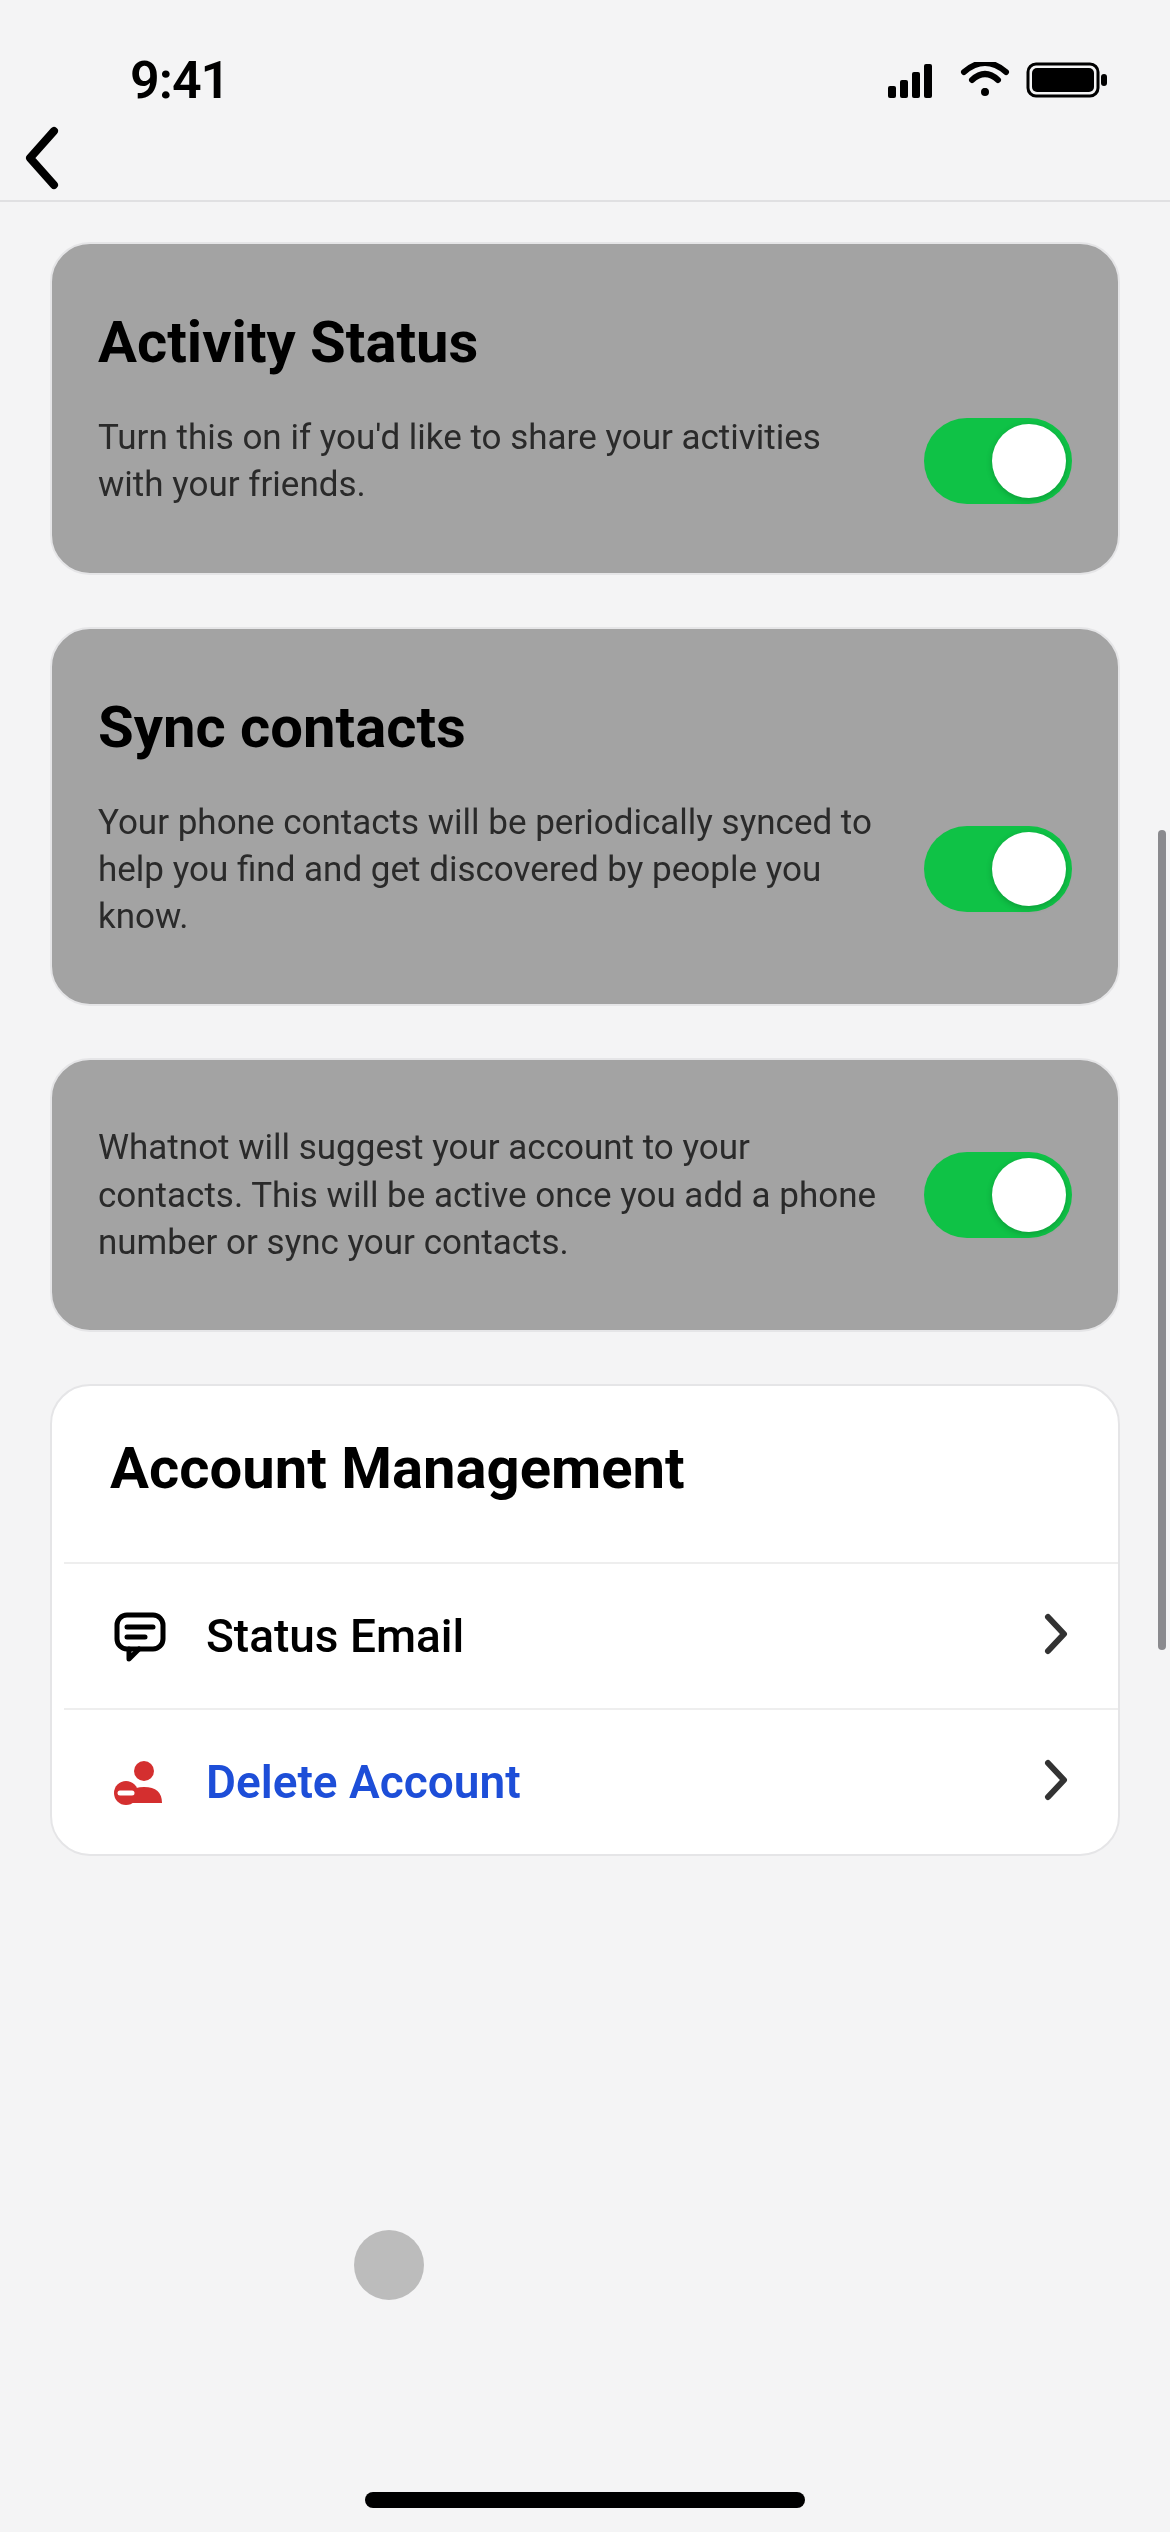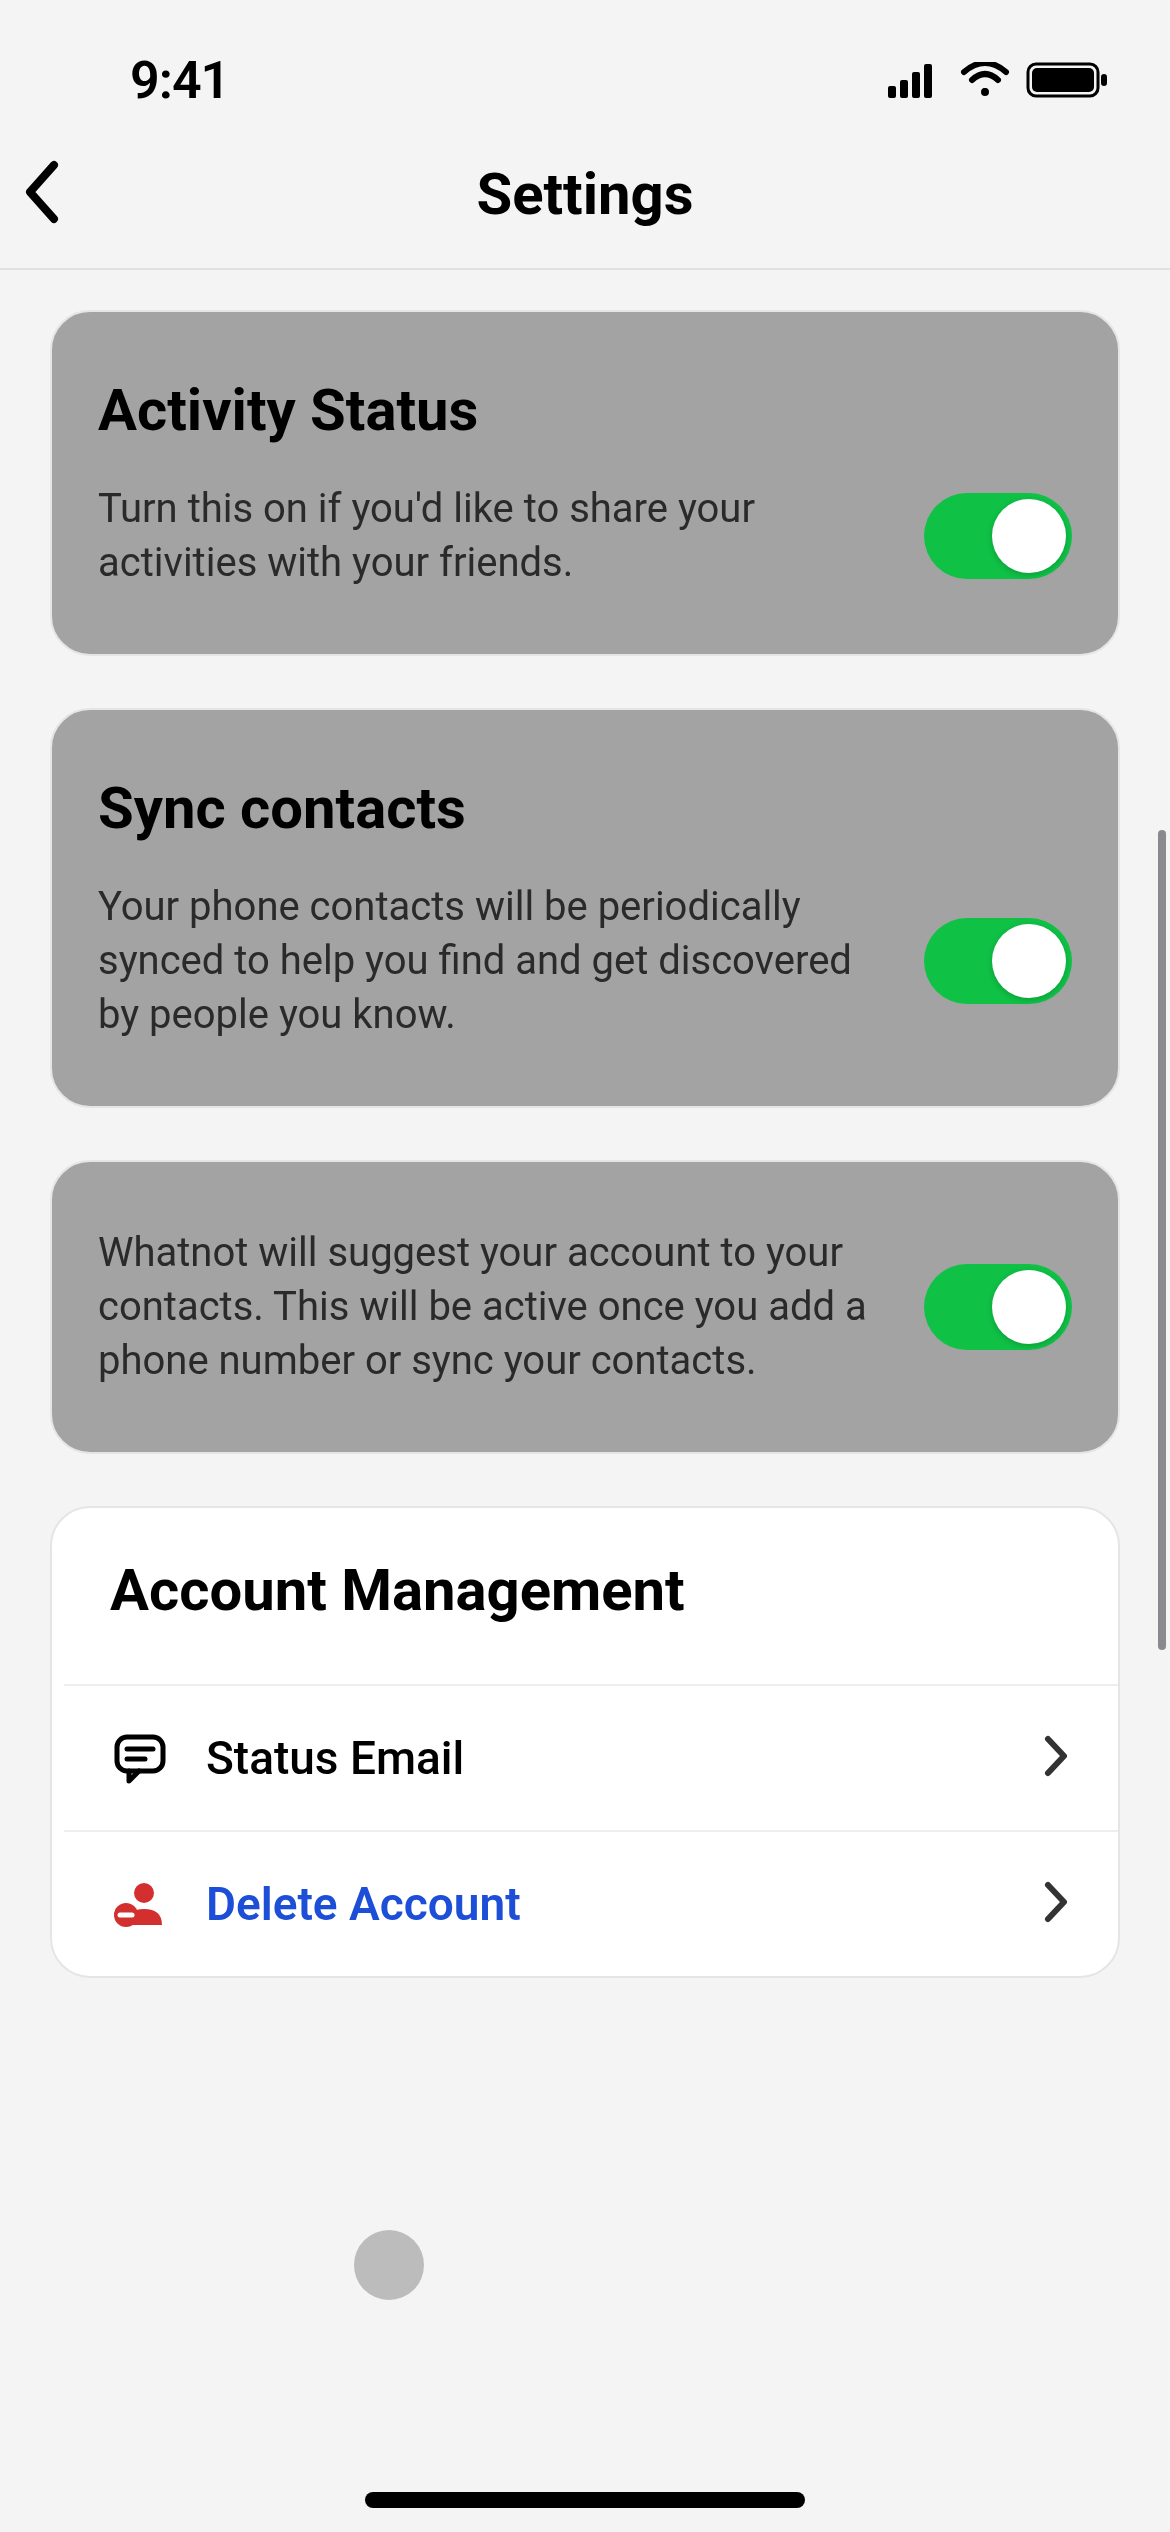--- a/index.html
+++ b/index.html
@@ -65,21 +65,21 @@
       margin-bottom: 38px;
       color: #000;
     }
     .card-row {
       display: flex;
       justify-content: space-between;
       align-items: center;
       gap: 40px;
     }
     .card-desc {
-      font-size: 40px;
+      font-size: 35px;
       line-height: 1.35;
       color: #2a2a2a;
       flex: 1;
     }
     .toggle {
       width: 148px;
       height: 86px;
       background: #0fc246;
       border-radius: 50px;
       position: relative;
@@ -193,21 +193,20 @@
     </svg>
   </div>
 </div>
 
 <div class="nav-header">
   <div class="back-button">
     <svg width="44" height="70" viewBox="0 0 44 70">
       <path d="M34 8 L10 35 L34 62" stroke="#000" stroke-width="8" fill="none" stroke-linecap="round" stroke-linejoin="round"></path>
     </svg>
   </div>
-  <div class="nav-title">Settings</div>
 </div>
 
 <div class="content">
 
   <div class="card">
     <div class="card-title">Activity Status</div>
     <div class="card-row">
       <div class="card-desc">Turn this on if you'd like to share your activities with your friends.</div>
       <div class="toggle">
         <div class="toggle-knob"></div>

